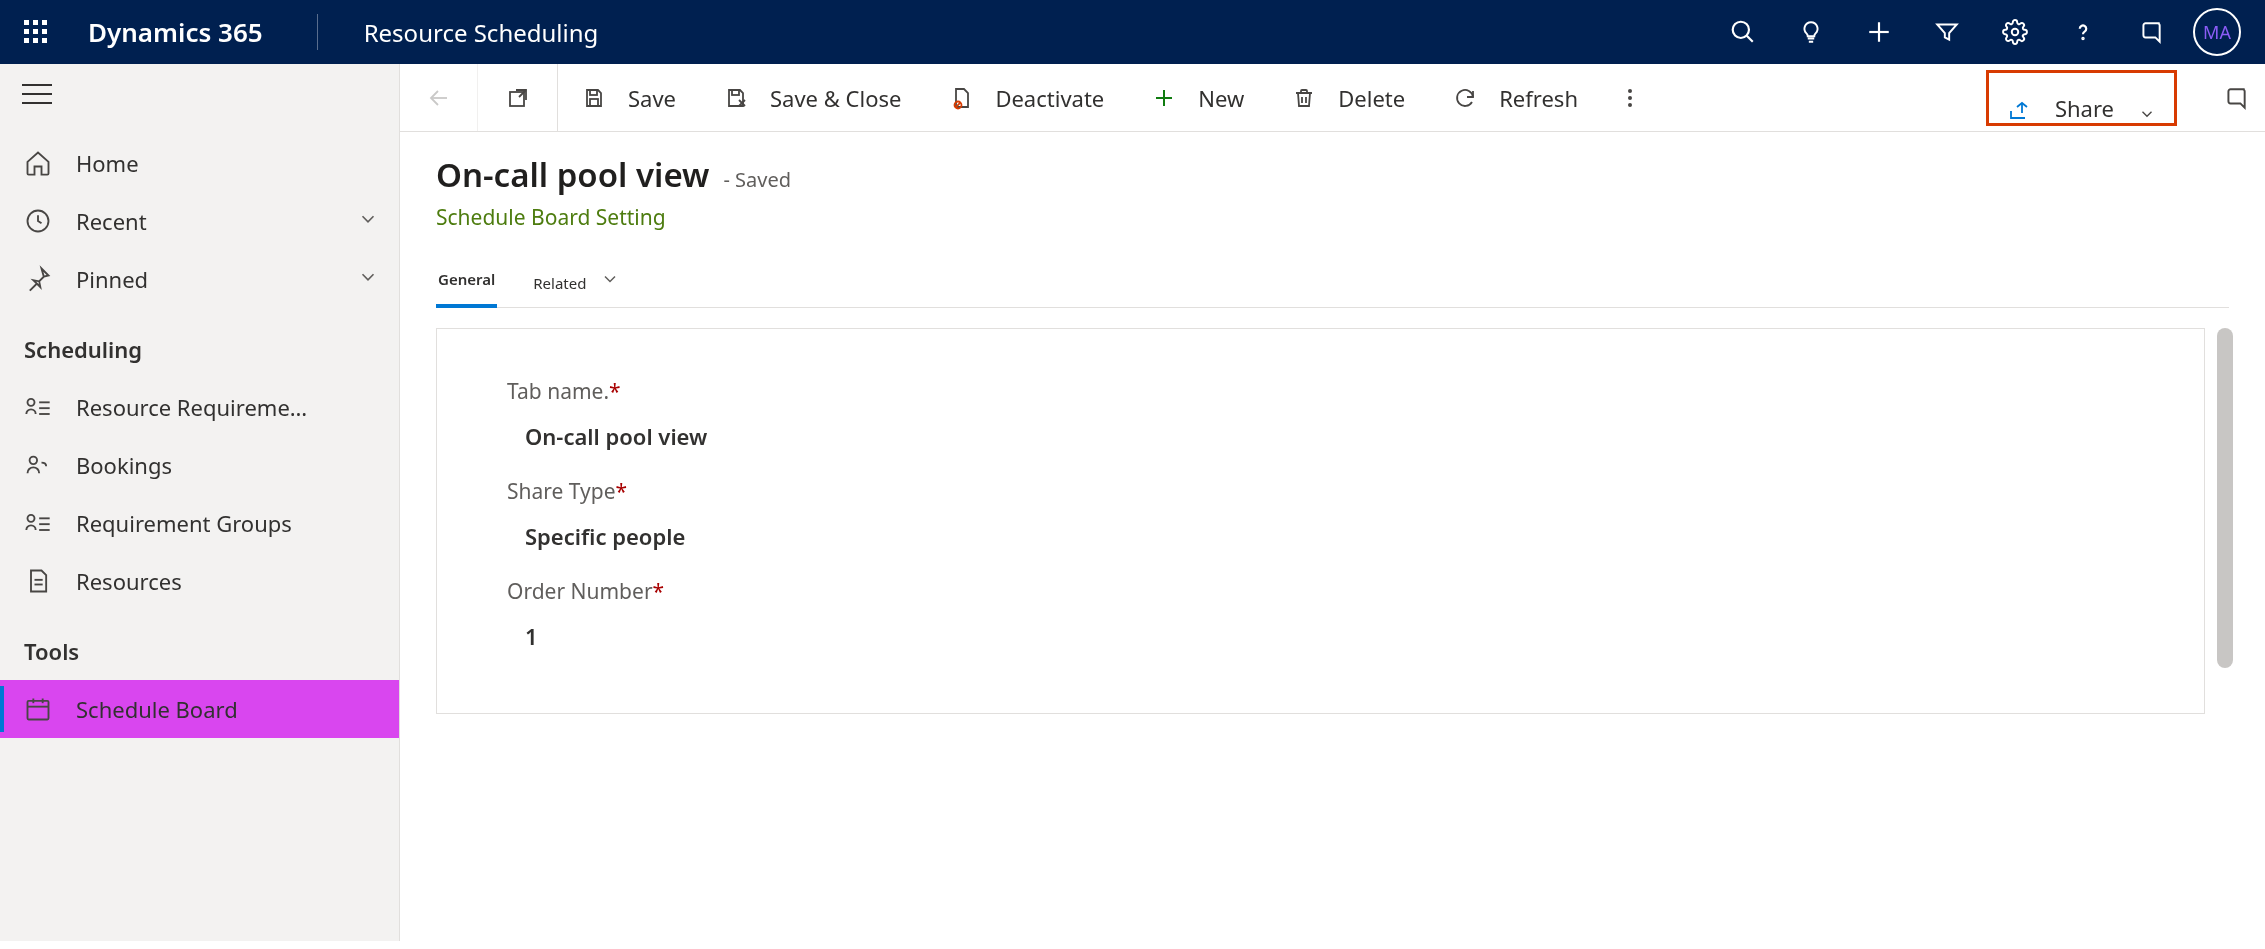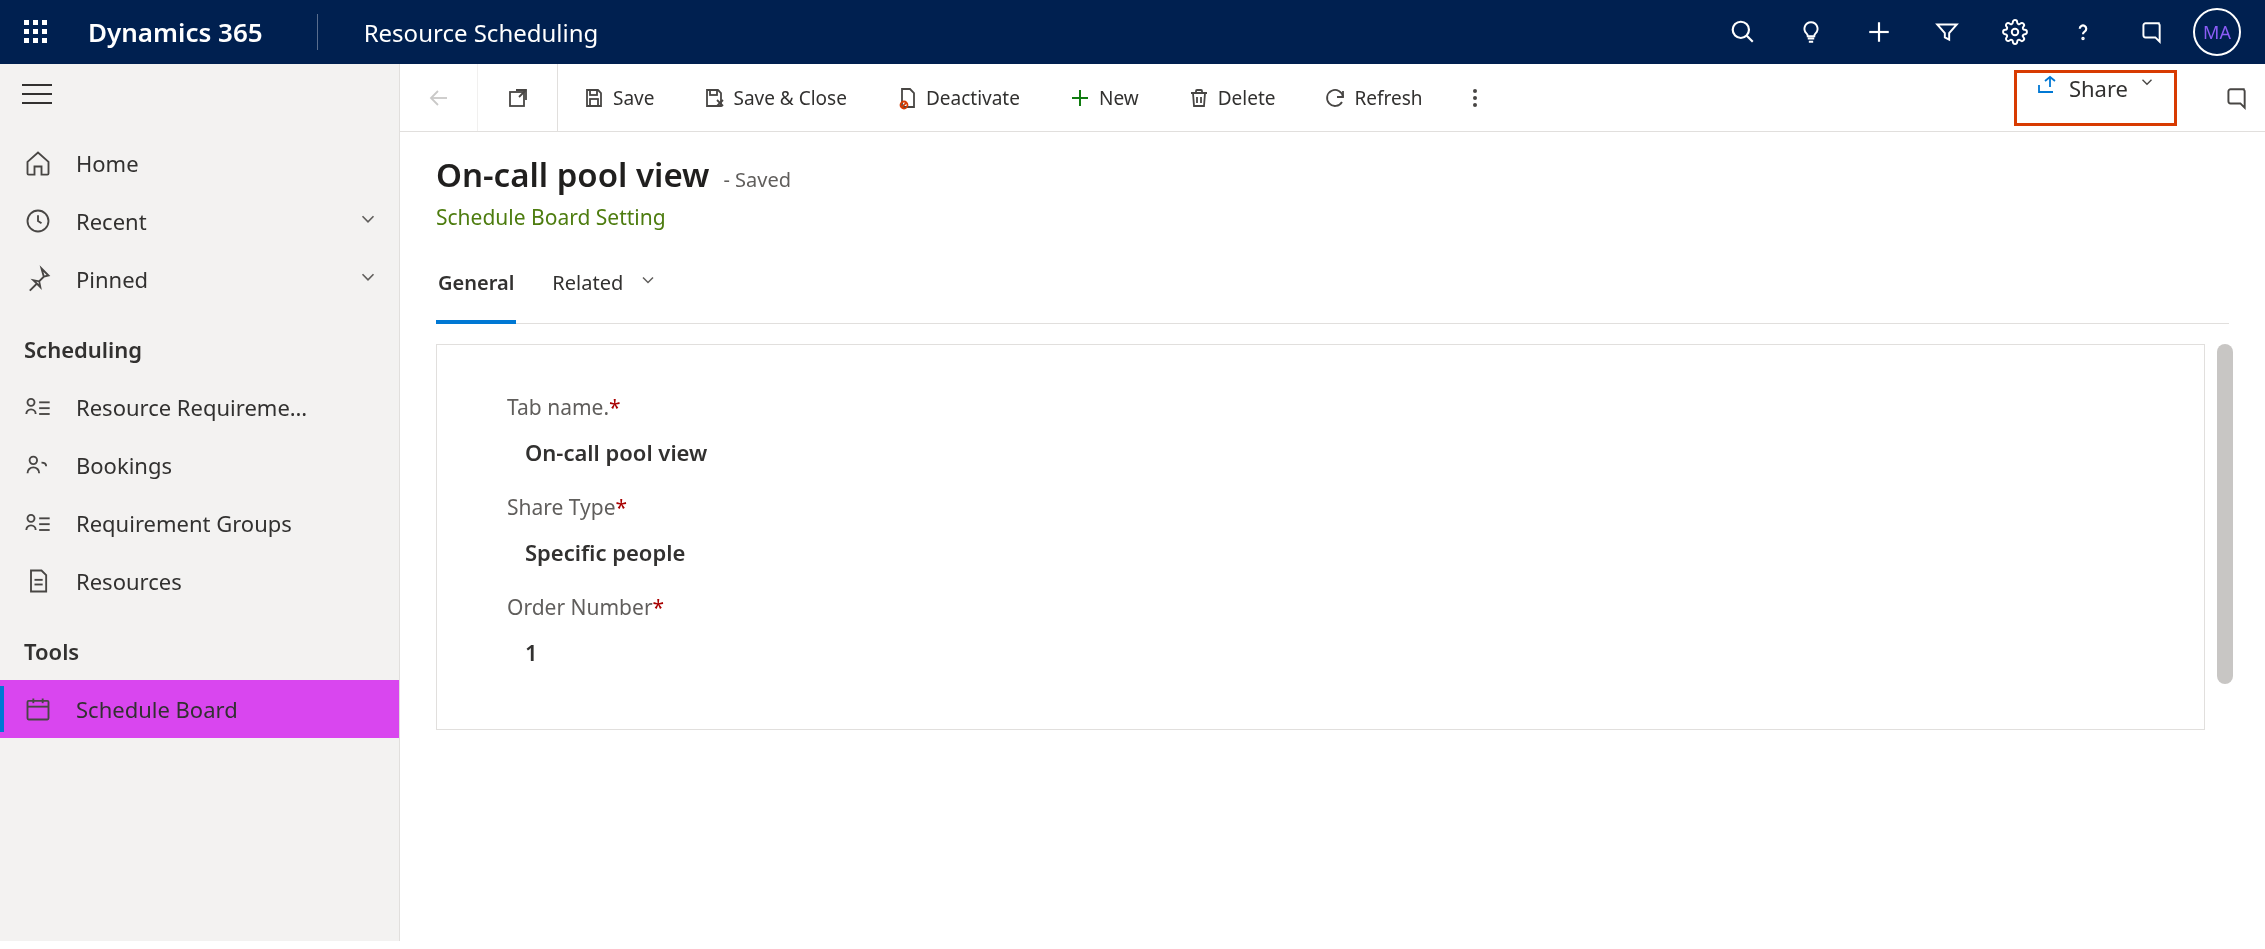--- a/index.html
+++ b/index.html
@@ -90,44 +90,44 @@
       height: 68px; border-bottom: 1px solid #e1dfdd;
       display: flex; align-items: center;
       position: relative;
     }
     .cmd-seg { height: 100%; display: flex; align-items: center; }
     .sep-r { border-right: 1px solid #e1dfdd; }
     .cmd-back { width: 78px; justify-content: center; cursor: default; opacity: 0.45; }
     .cmd-open { width: 80px; justify-content: center; cursor: pointer; }
     .cmd-btn {
       height: 100%; display: flex; align-items: center; padding: 0 24px;
-      font-size: 19px; cursor: pointer; gap: 7px; text-align: center;
+      font-size: 22px; cursor: pointer; gap: 22px; text-align: center;
     }
     .cmd-btn svg { flex: 0 0 auto; }
     .cmd-spacer { flex: 1; }
     .cmd-more { width: 56px; justify-content: center; cursor: pointer; }
     .share-highlight {
       border: 3px solid #d83b01;
-      height: 56px; display: flex; align-items: flex-start; padding: 0 18px; gap: 10px;
+      height: 56px; display: flex; align-items: flex-end; padding: 0 18px; gap: 24px;
       cursor: pointer; font-size: 22px;
     }
     .share-highlight svg:first-child { color: #0078d4; }
     .cmd-chat { width: 58px; justify-content: center; cursor: pointer; margin-left: 30px;}
 
     
     .form-head { padding: 20px 36px 0 36px; }
     .form-title-row { display: flex; align-items: baseline; gap: 14px; }
     .form-title { font-size: 33px; font-weight: 600; color: #201f1e; }
     .form-state { font-size: 20px; color: #605e5c; }
     .form-sub { font-size: 21px; color: #4d7c0f; margin-top: 6px; }
 
     
     .form-tabs { display: flex; gap: 34px; margin-top: 30px; border-bottom: 1px solid #e1dfdd;}
     .form-tab {
-      font-size: 20px; padding: 8px 2px 27px; cursor: pointer;
+      font-size: 15px; padding: 8px 2px 14px; cursor: pointer;
       color: #323130; position: relative;
     }
     .form-tab.active { font-weight: 600; }
     .form-tab.active::after {
       content: ""; position: absolute; left: 0; right: 0; bottom: -1px; height: 4px;
       background: #0078d4;
     }
     .form-tab .chev-i { margin-left: 10px; }
 
     

